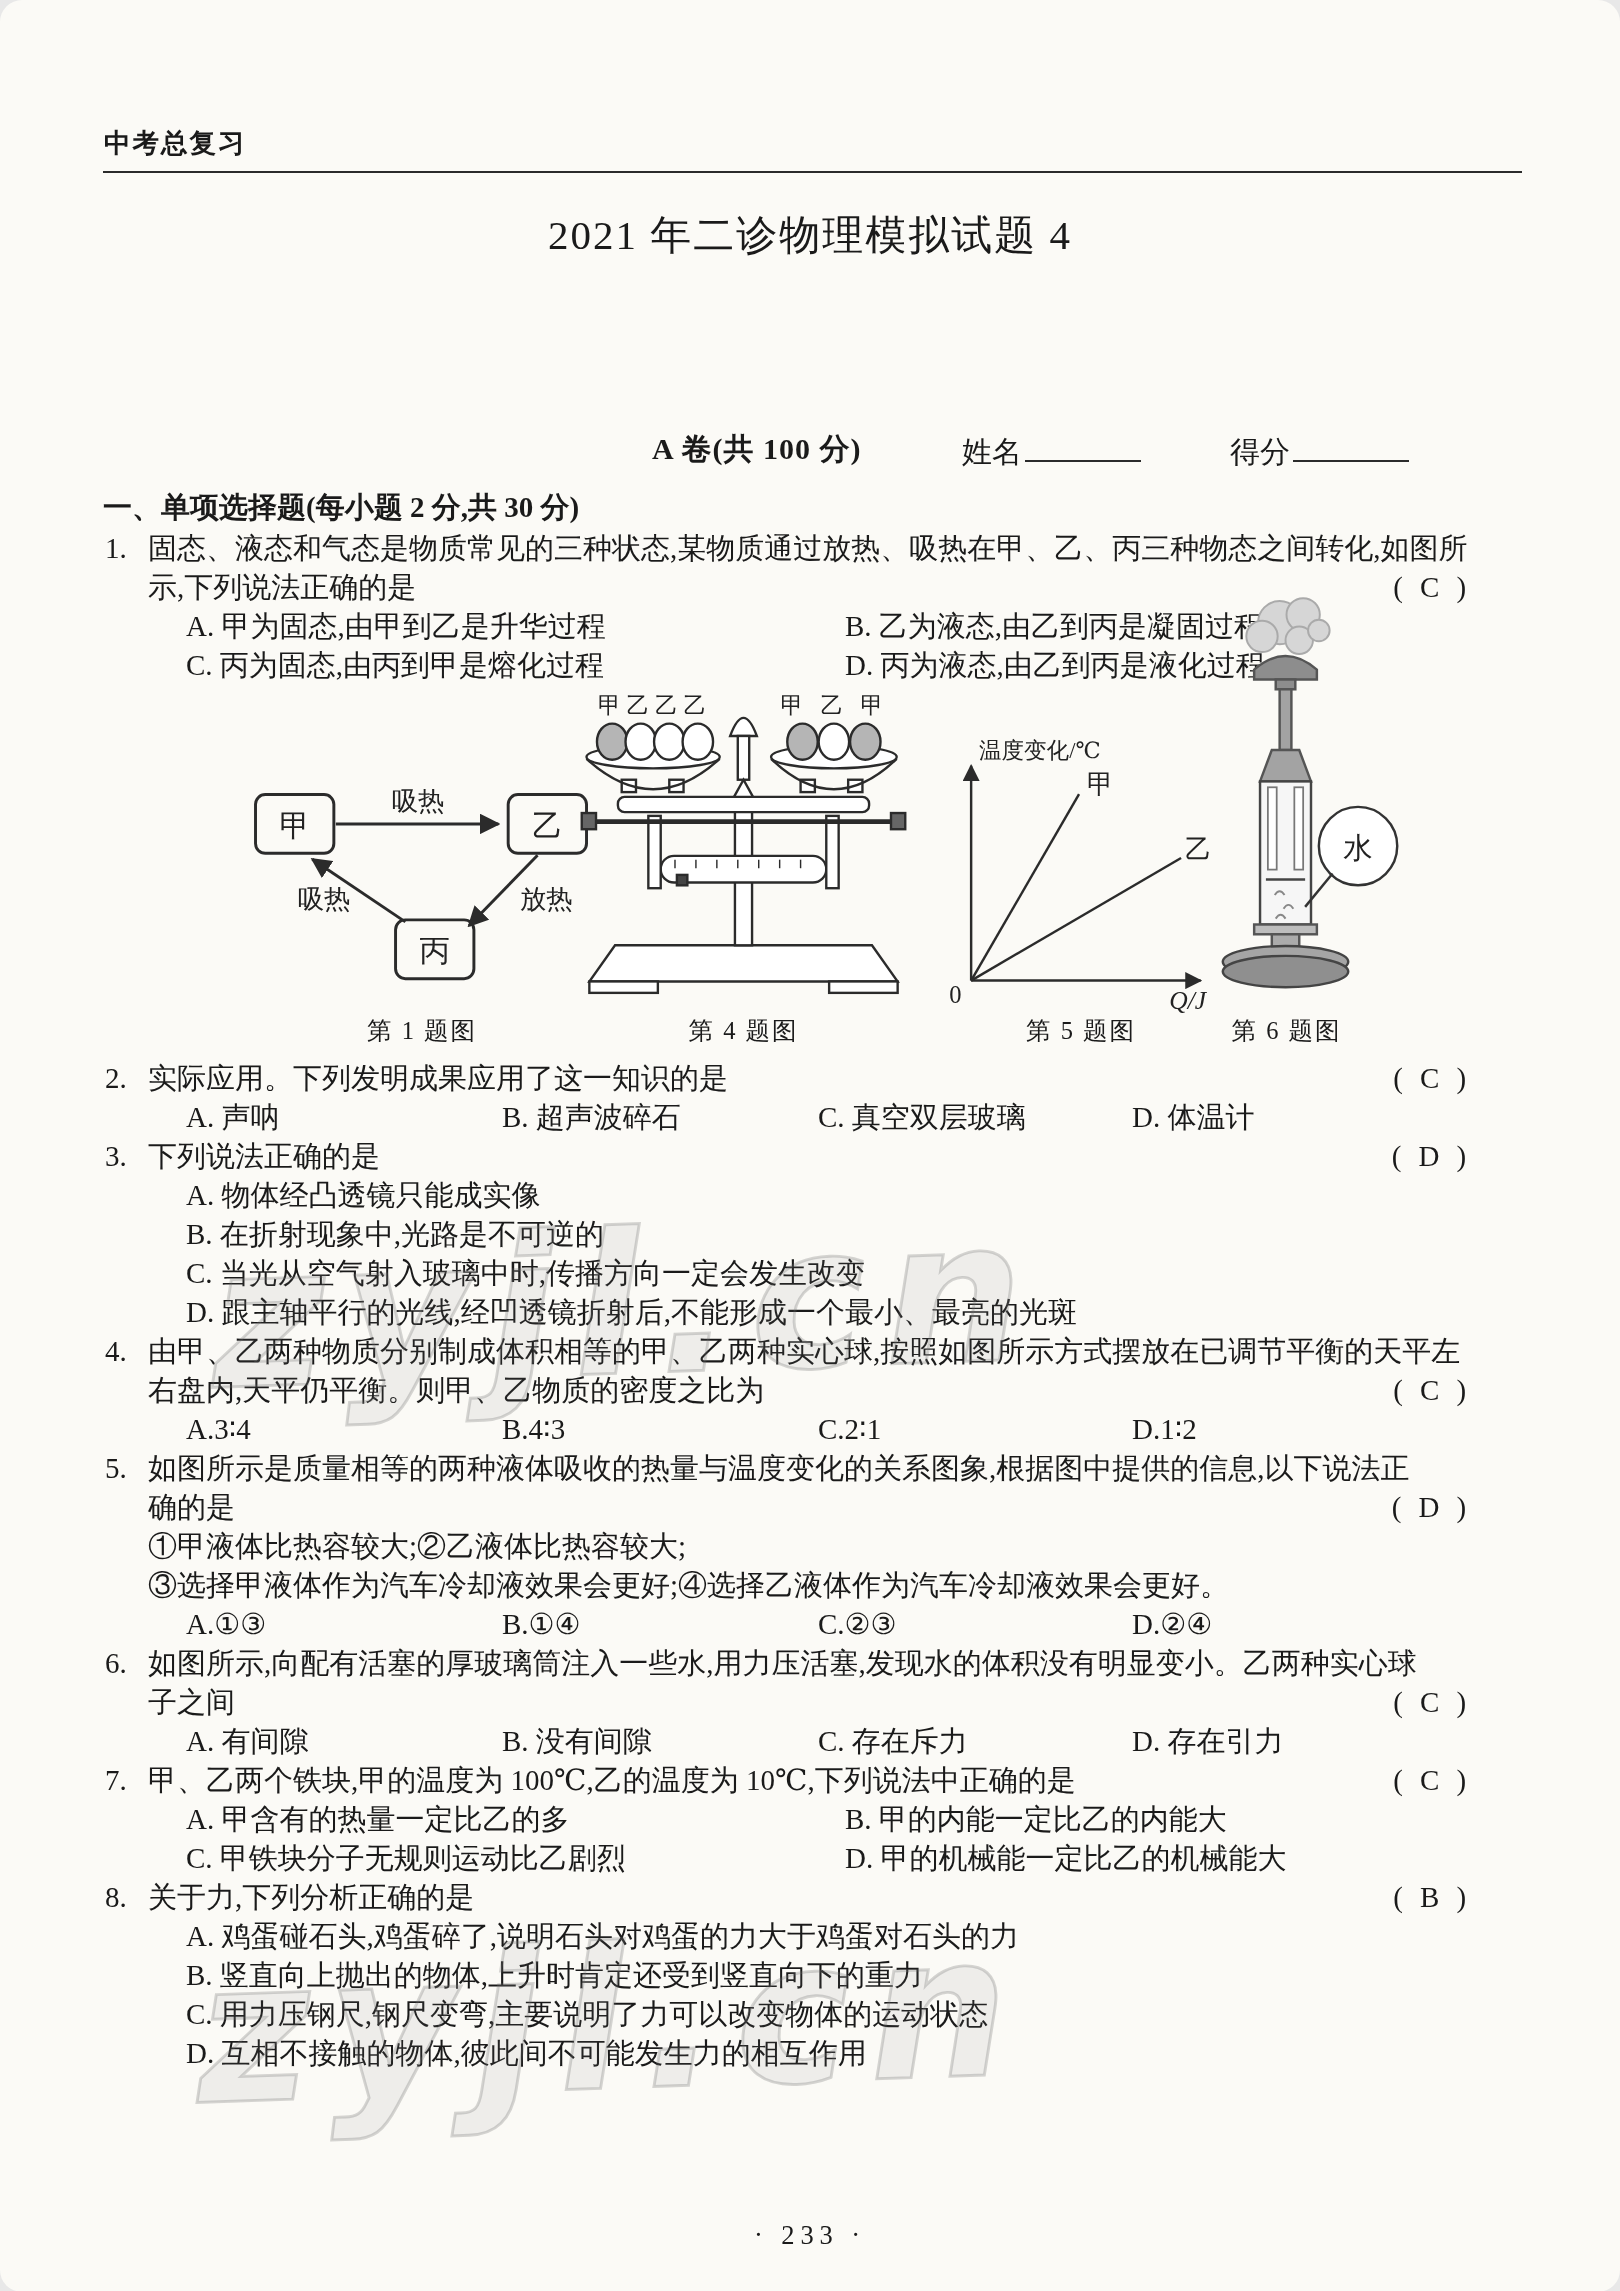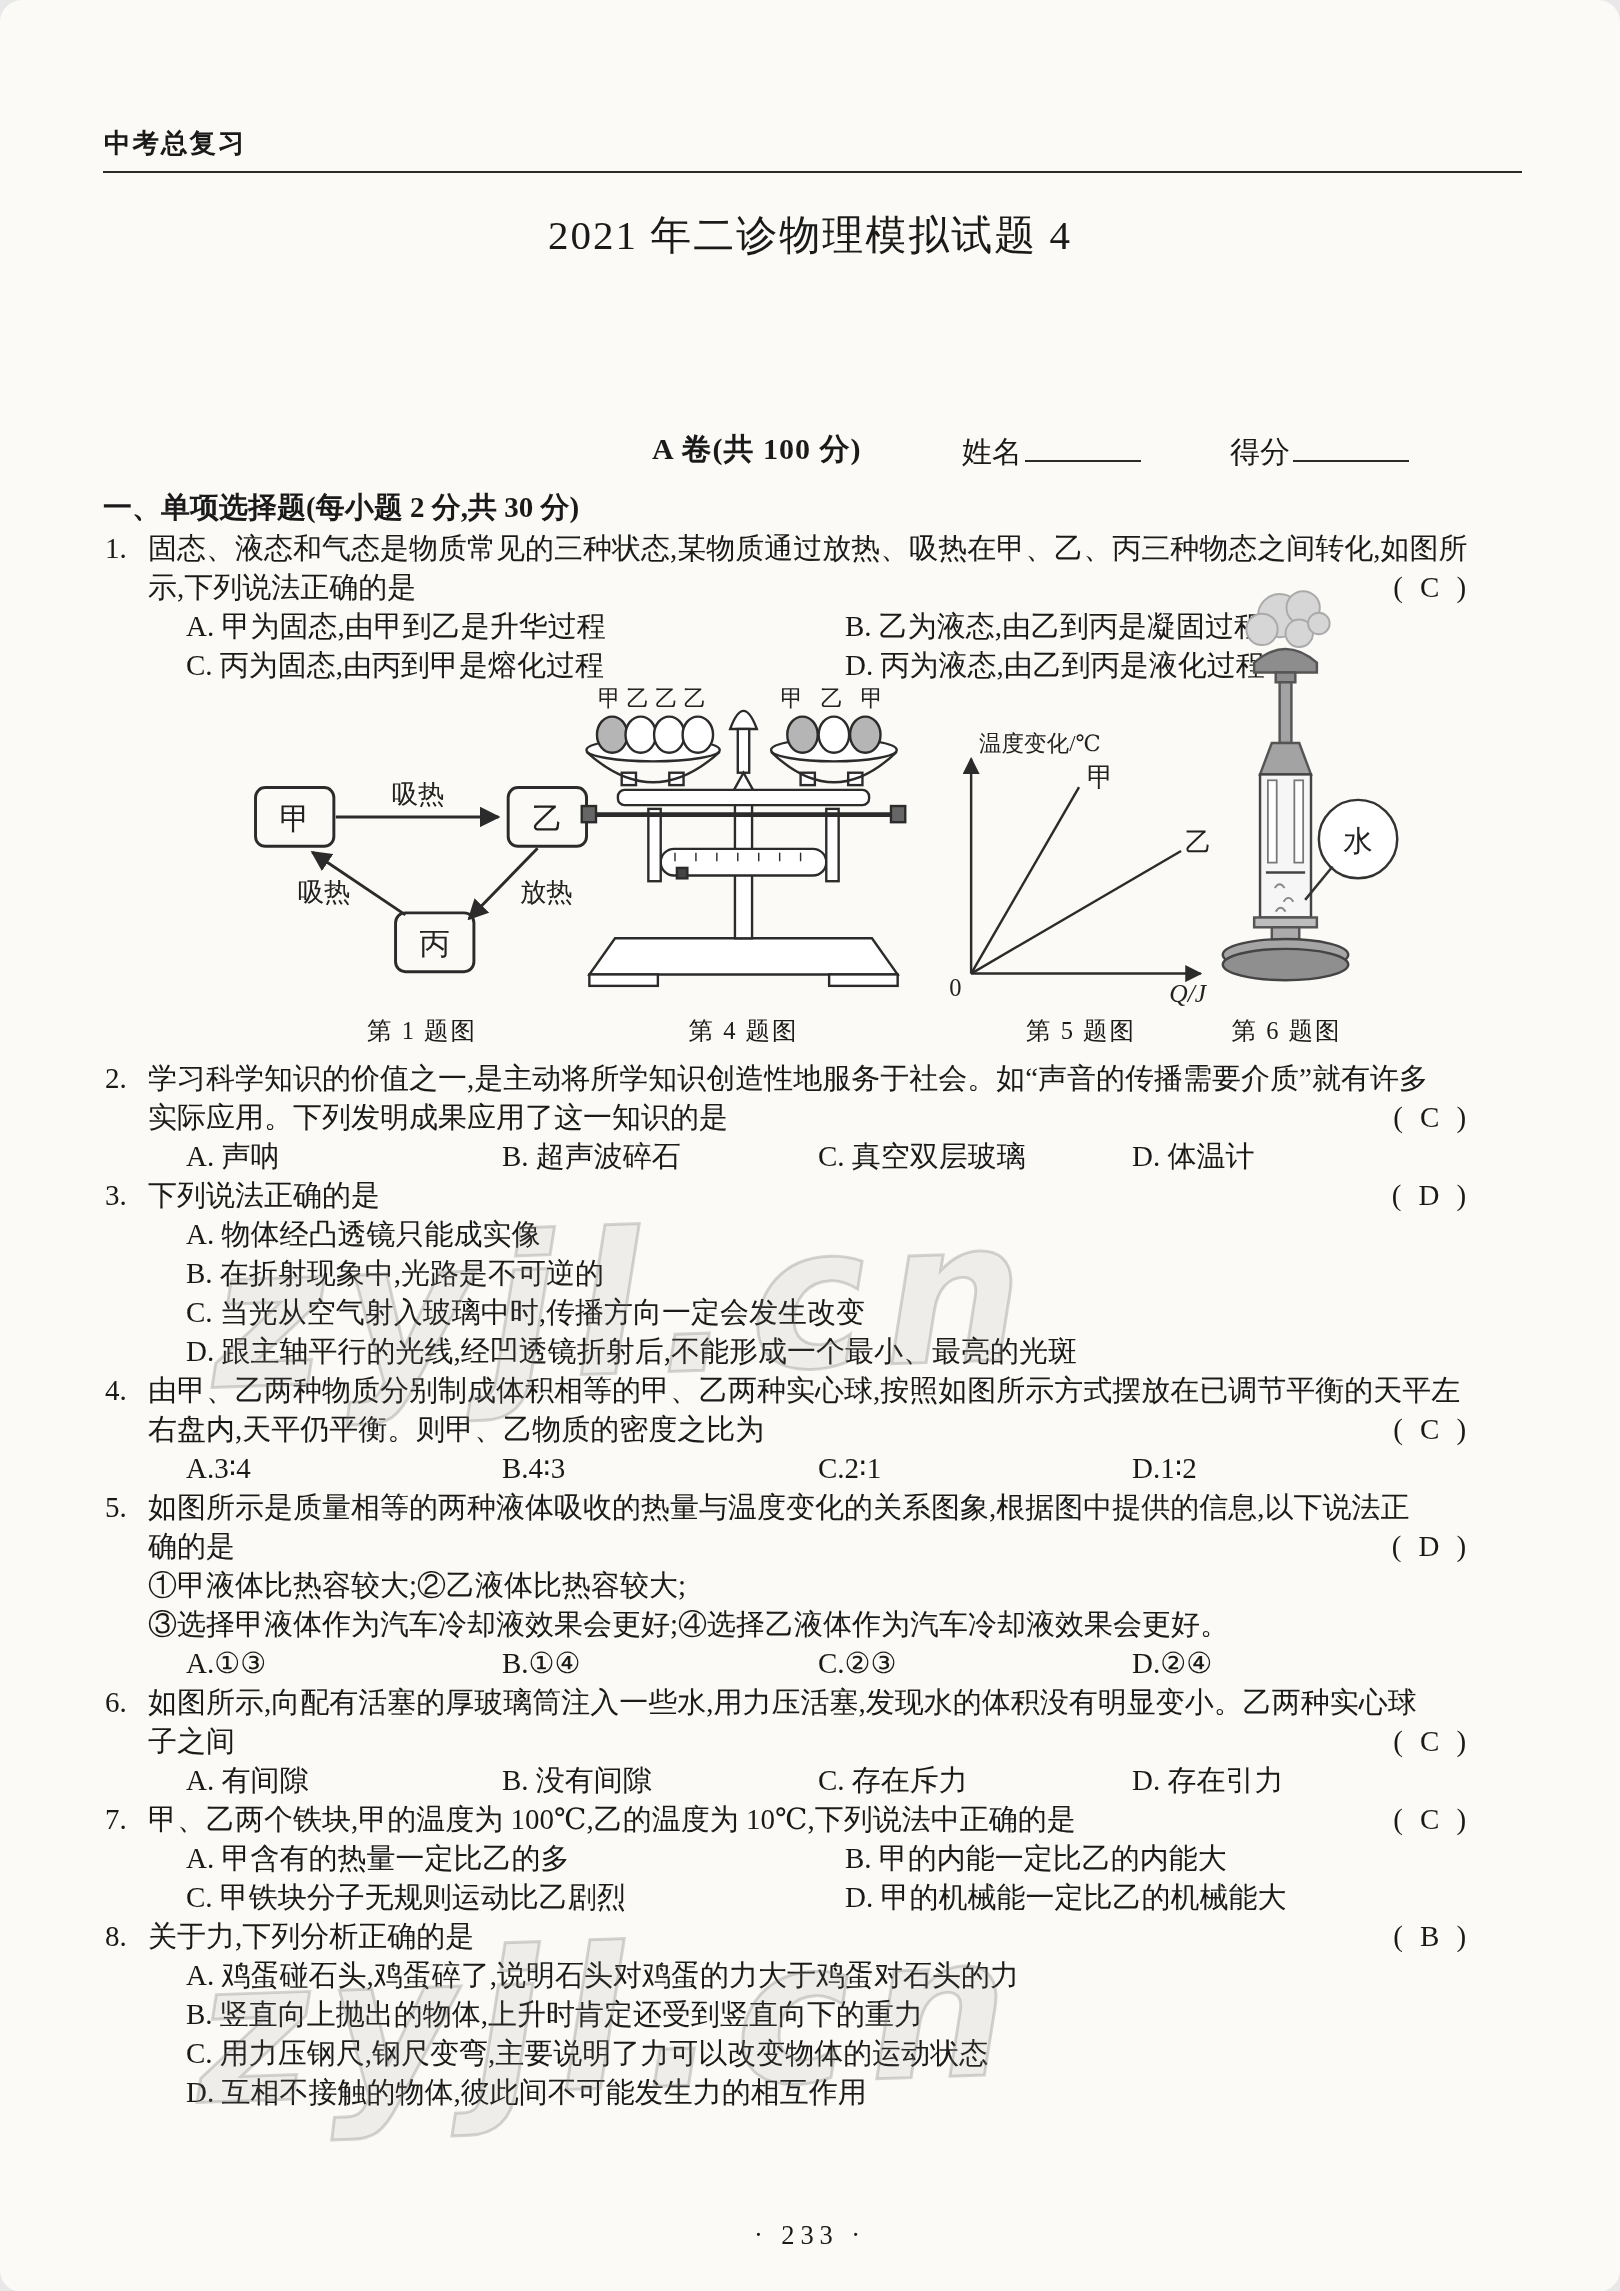--- a/index.html
+++ b/index.html
@@ -29,21 +29,21 @@
   .ans{position:absolute;right:51px;top:0;letter-spacing:4.9px;white-space:nowrap;}
   .opts{padding-left:83px;}
   .grid2{display:grid;grid-template-columns:659px 1fr;}
   .grid4{display:grid;grid-template-columns:316px 316px 314px 1fr;}
   .list .opt{display:block;}
   .opt{white-space:nowrap;}
   
   .figwrap{position:relative;height:349px;margin-top:11.8px;margin-bottom:13.7px;}
   .figure{position:absolute;bottom:0;display:flex;flex-direction:column;align-items:center;}
   .fig1{left:113px;} .fig4{left:459px;} .fig5{left:821px;} .fig6{left:1061px;}
-  .fig-caption{font-size:24.5px;line-height:31px;margin-top:12px;letter-spacing:2px;}
+  .fig-caption{font-size:24.5px;line-height:31px;margin-top:5px;letter-spacing:2px;}
   svg{overflow:visible;}
   .svg-cjk{font-family:"Liberation Serif","DejaVu Serif",serif;fill:#222;}
   
   .watermark{position:absolute;z-index:6;pointer-events:none;user-select:none;
     font-family:"DejaVu Sans",sans-serif;font-size:196px;font-weight:bold;font-style:italic;
     letter-spacing:17.6px;color:rgba(130,130,130,0.10);
     -webkit-text-stroke:2.9px rgba(110,110,110,0.28);transform:rotate(-2deg);}
   .wm1{left:211px;top:1191px;}
   .wm2{left:196px;top:1906px;}
   .page-footer{position:absolute;bottom:41px;left:0;width:100%;text-align:center;
@@ -214,21 +214,20 @@
           <line x1="172" y1="286" x2="144" y2="320" stroke="#333" stroke-width="2.5"></line>
           <text class="svg-cjk" x="198" y="270" font-size="30" text-anchor="middle">水</text>
         </svg>
         <div class="fig-caption">第 6 题图</div>
       </div>
     </div>
 
     <div class="q">
       <div class="qline">
         <span class="qnum">2.</span>
-        <span>学习科学知识的价值之一,是主动将所学知识创造性地服务于社会。如“声音的传播需要介质”就有许多</span>
       </div>
       <div class="qline">
         <span>实际应用。下列发明成果应用了这一知识的是</span>
         <span class="ans">( C )</span>
       </div>
       <div class="opts grid4">
         <span class="opt">A. 声呐</span>
         <span class="opt">B. 超声波碎石</span>
         <span class="opt">C. 真空双层玻璃</span>
         <span class="opt">D. 体温计</span>

